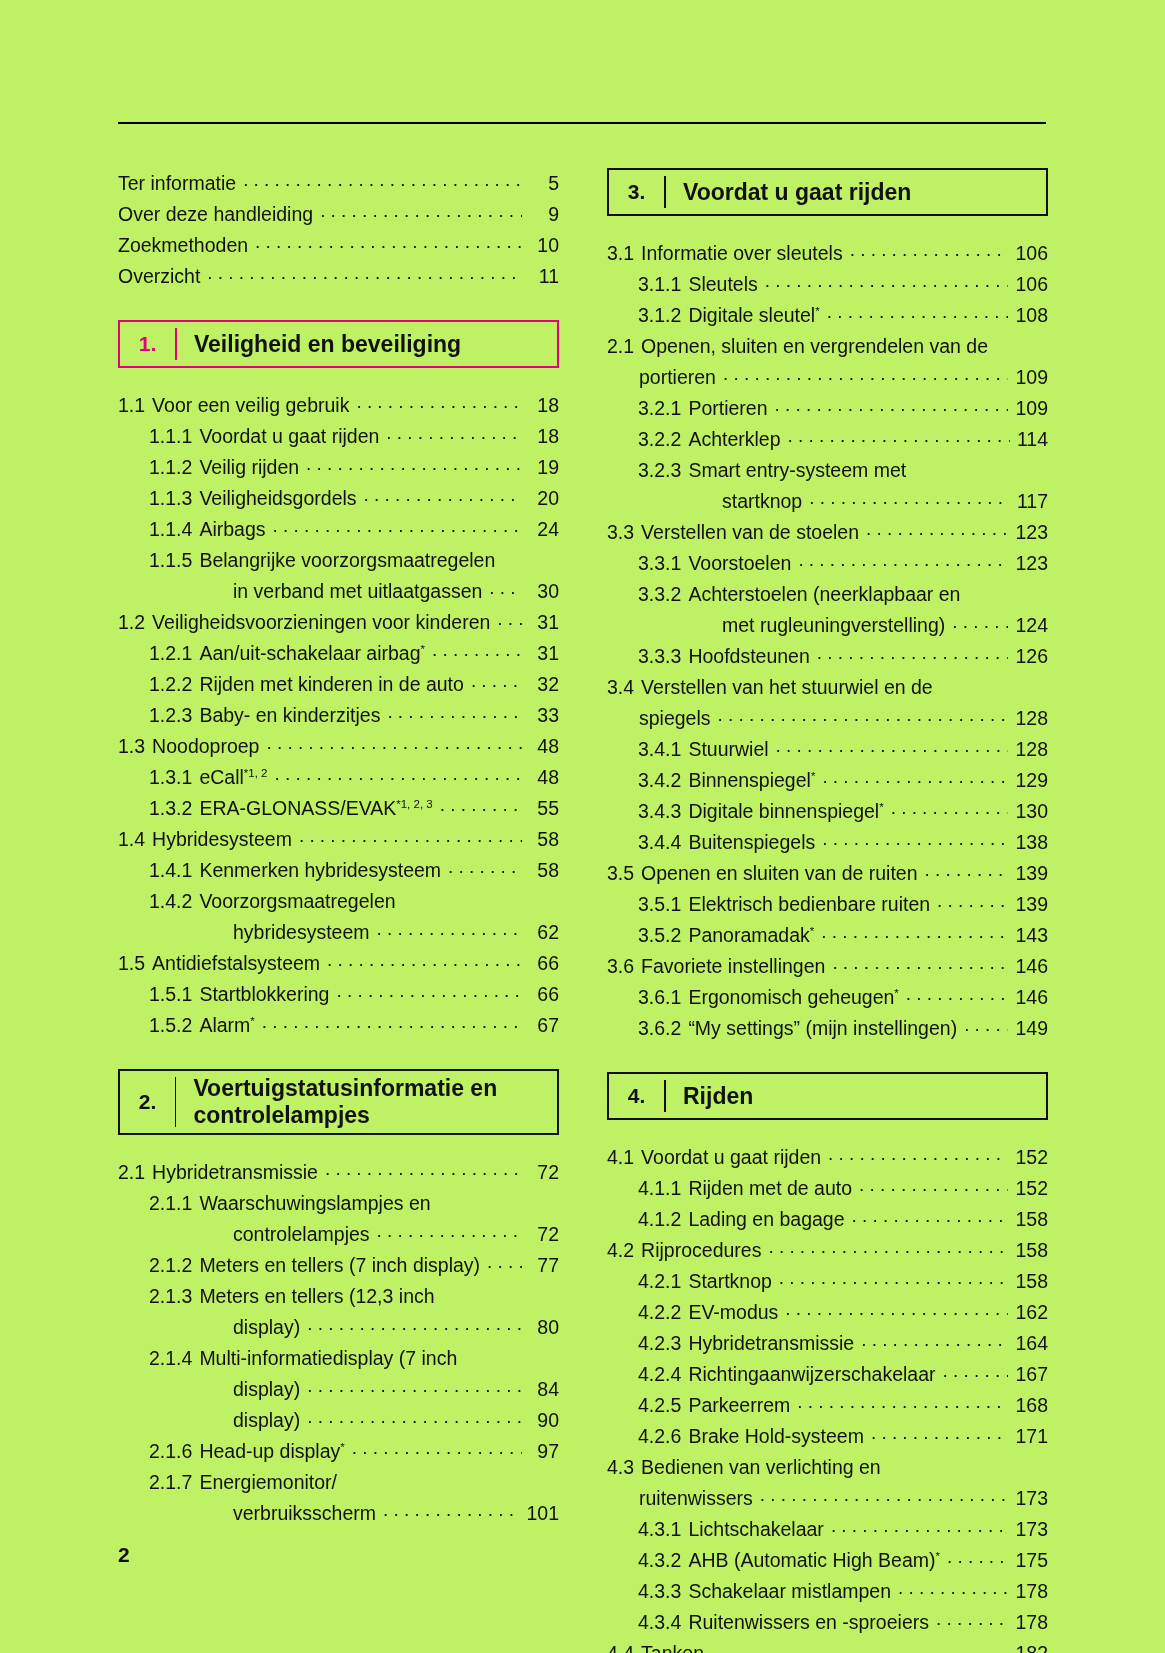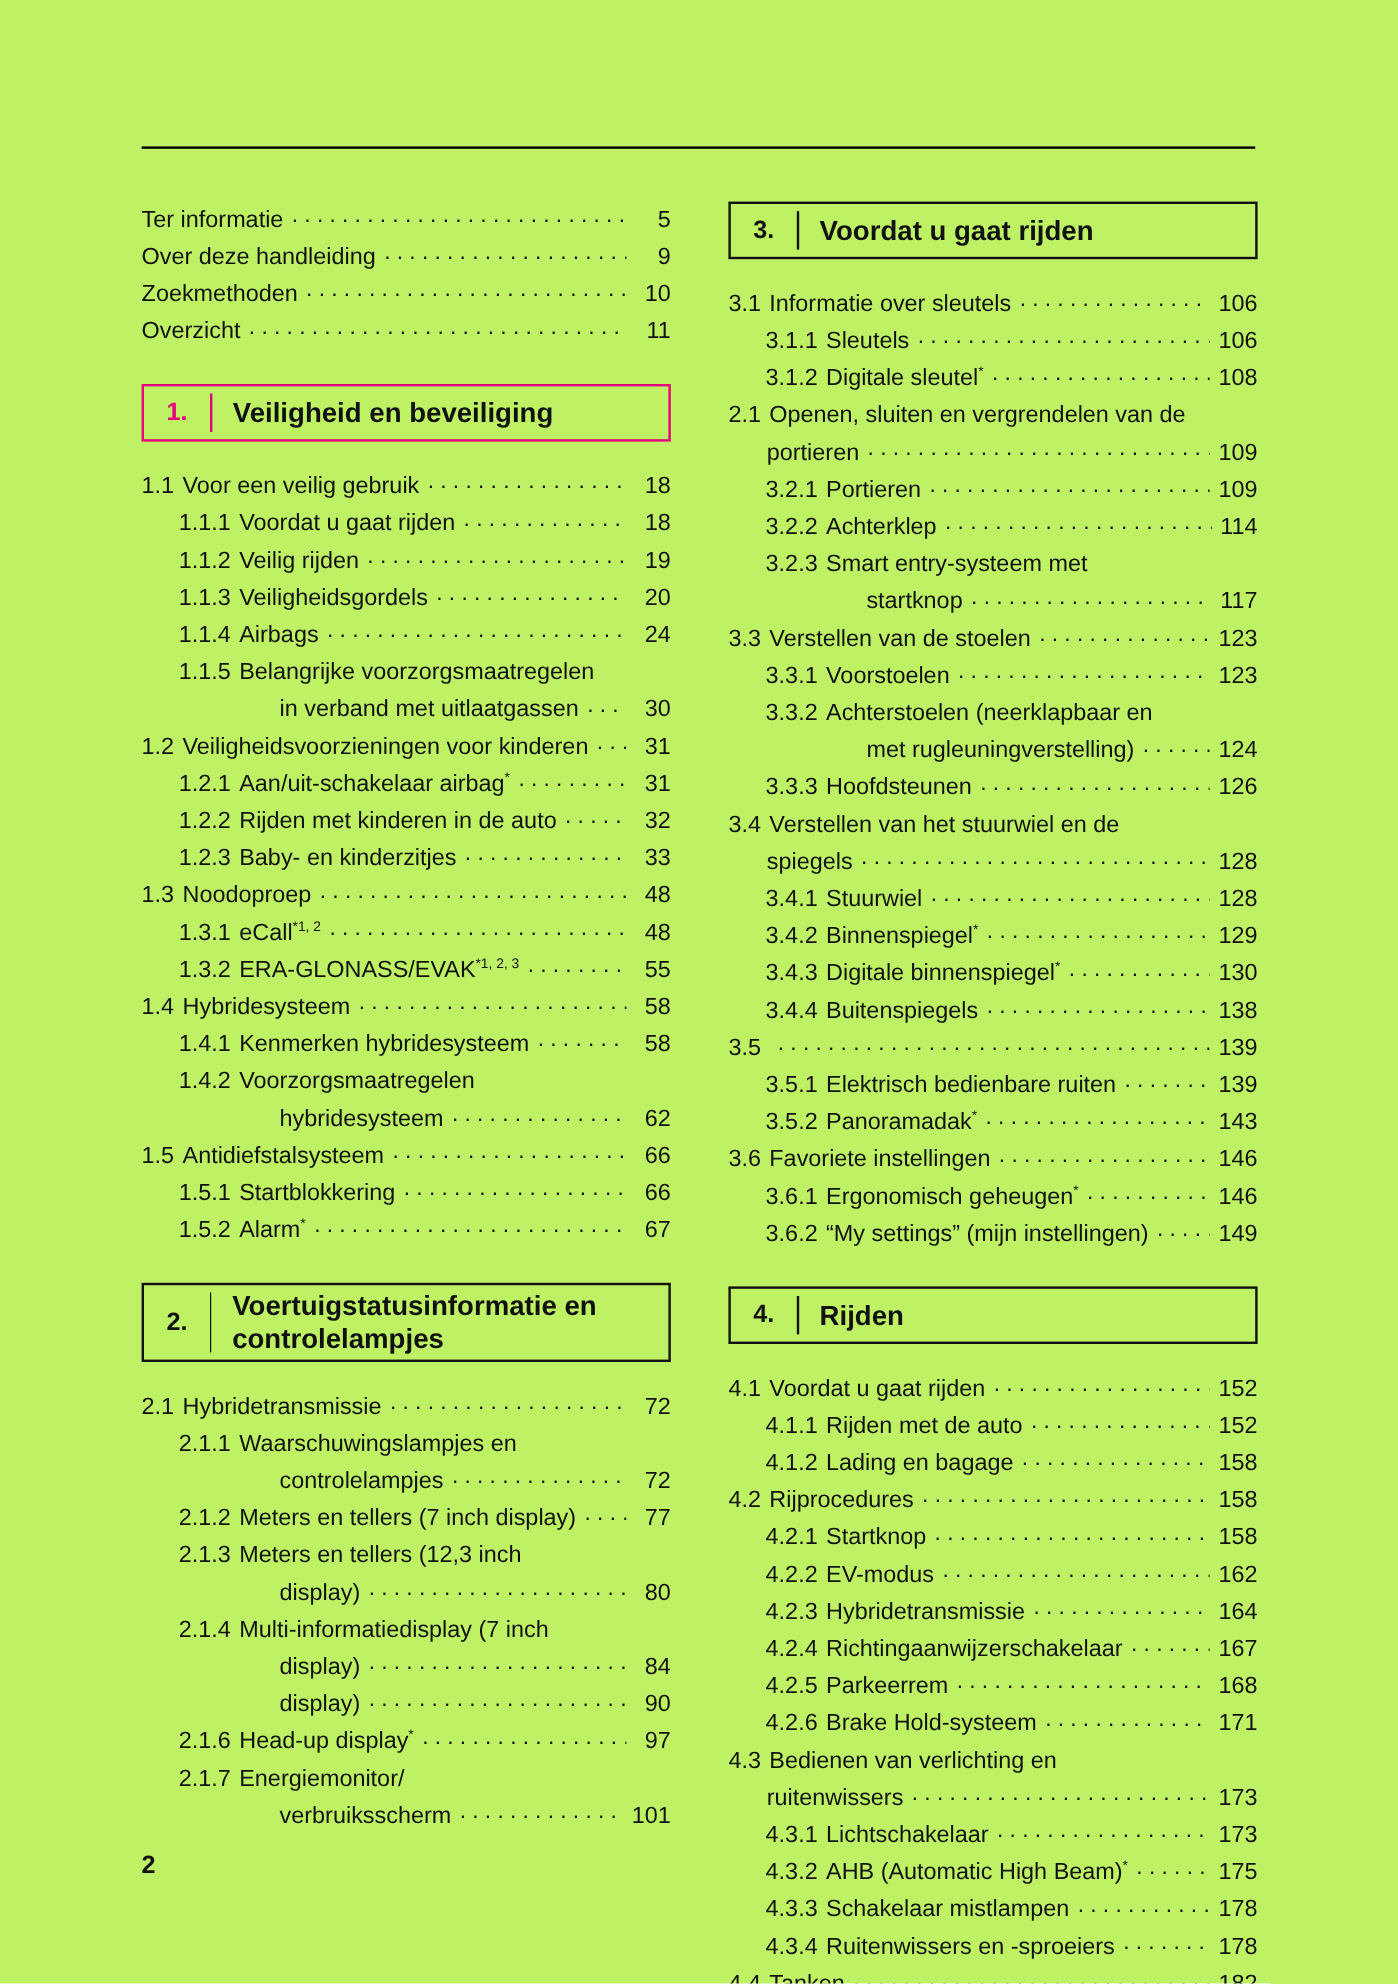--- a/index.html
+++ b/index.html
@@ -497,20 +497,21 @@
           <span class="pg">130</span>
         </div>
         <div class="entry lvl2">
           <span class="num">3.4.4</span>
           <span class="lbl">Buitenspiegels</span>
           <span class="dots">............................................................</span>
           <span class="pg">138</span>
         </div>
         <div class="entry lvl1">
           <span class="num">3.5</span>
+          <span class="lbl">Openen en sluiten van de ruiten</span>
           <span class="dots">............................................................</span>
           <span class="pg">139</span>
         </div>
         <div class="entry lvl2">
           <span class="num">3.5.1</span>
           <span class="lbl">Elektrisch bedienbare ruiten</span>
           <span class="dots">............................................................</span>
           <span class="pg">139</span>
         </div>
         <div class="entry lvl2">

